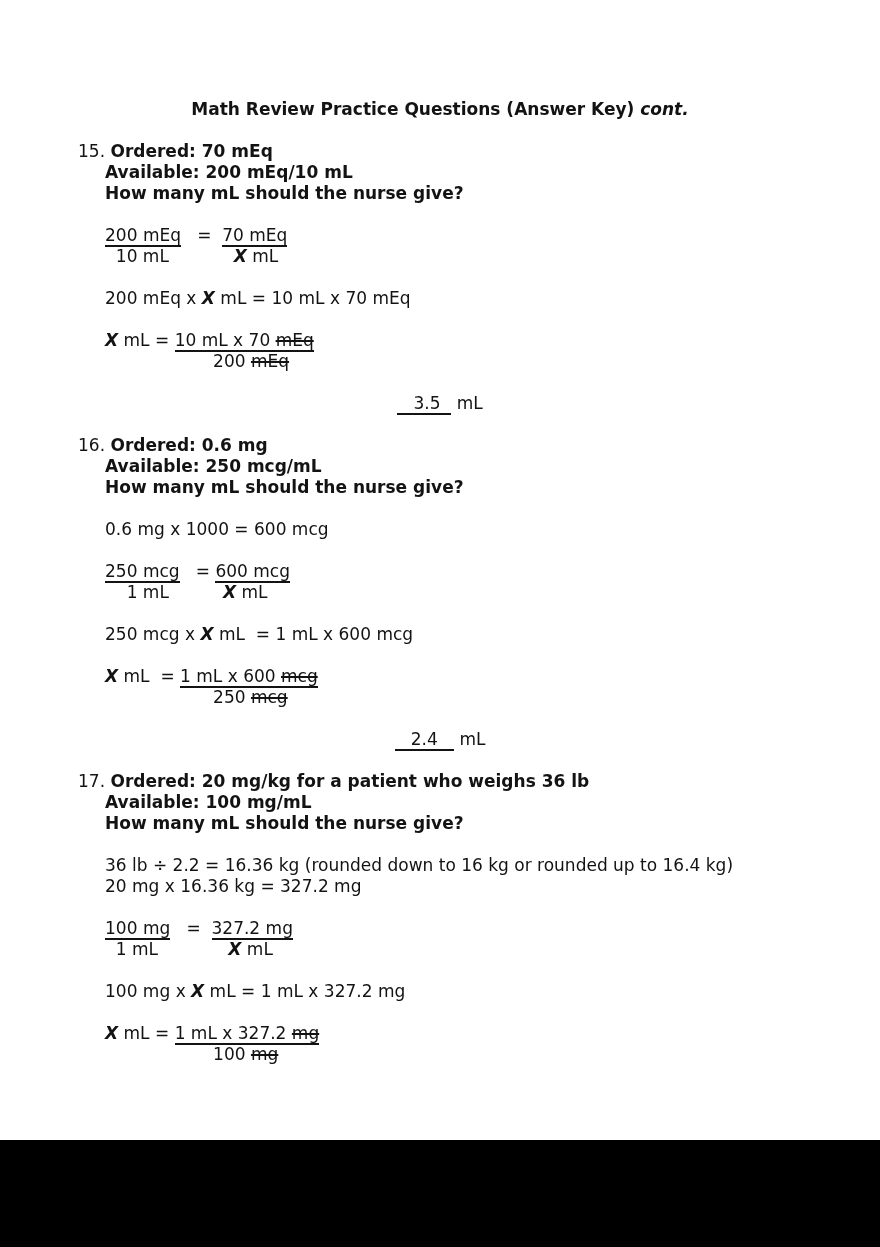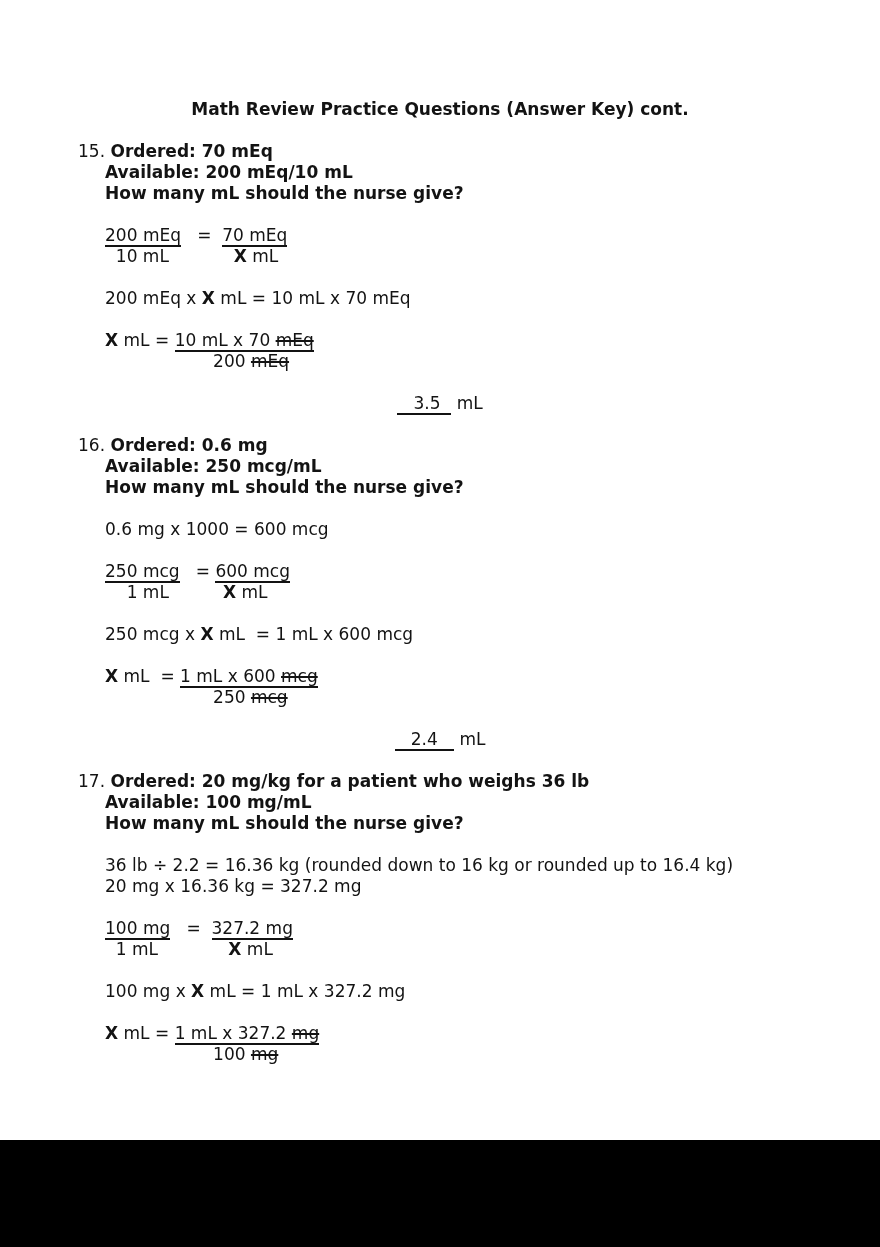--- a/index.html
+++ b/index.html
@@ -16,21 +16,21 @@
   .content {
     padding: 99px 78px 0 78px;
     font-size: 17px; line-height: 21px;
     white-space: pre;
   }
   .line { height: 21px; }
   .line[data-name="title-line"]  { text-align: center; }
   .line[data-name="answer-line"] { text-align: center; }
   
   .f-b { font-weight: bold; }
-  .f-i { }
+  .f-i { font-style: italic; }
   .f-u { border-bottom: 2px solid #131313; }
   .f-s { text-decoration: line-through; text-decoration-thickness: 2px; }
   .letterbox-bar {
     position: absolute; left: 0; top: 1140px;
     width: 880px; height: 107px; background: #000000;
   }
 </style>
 </head>
 <body>
 

